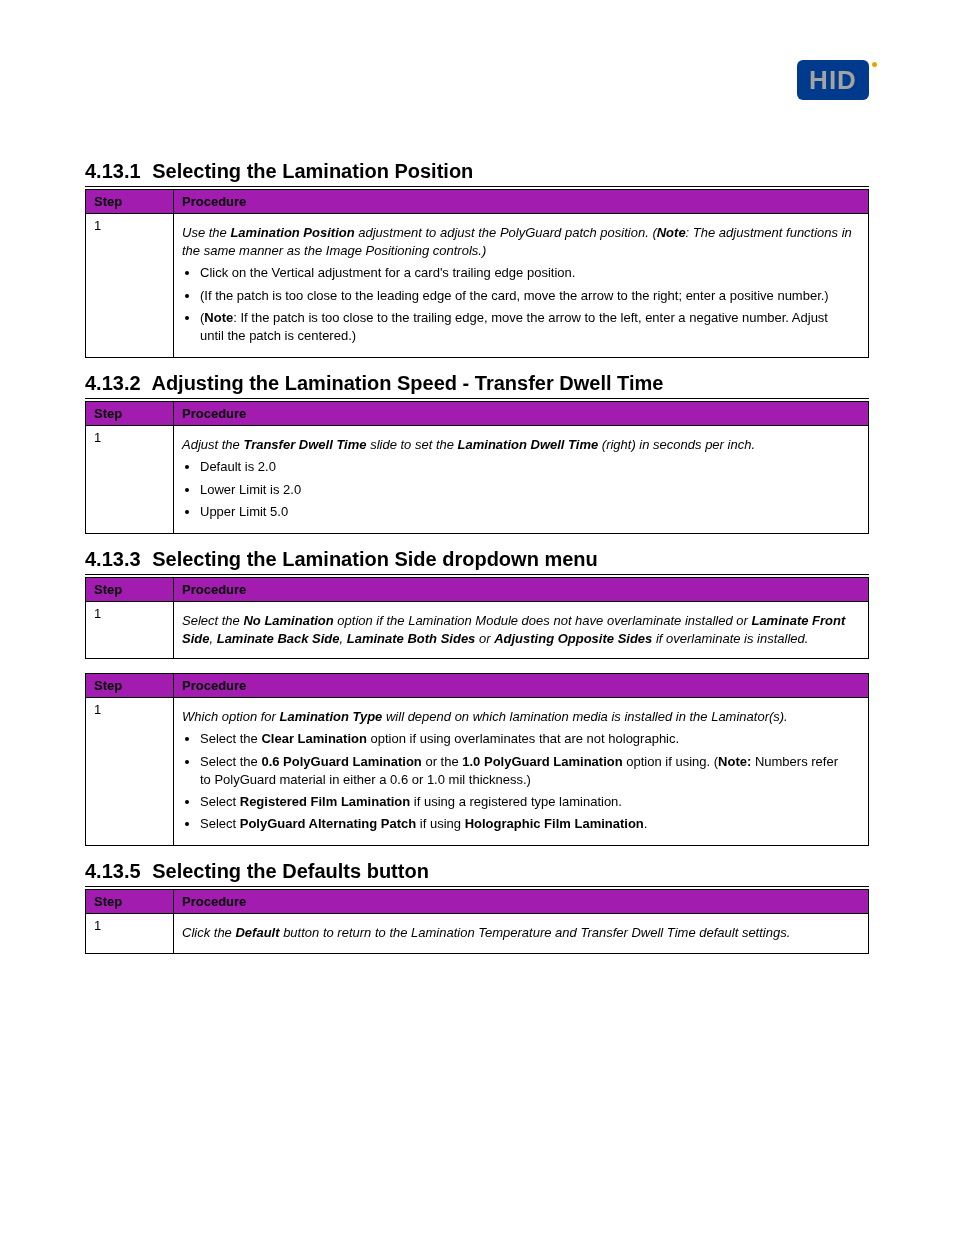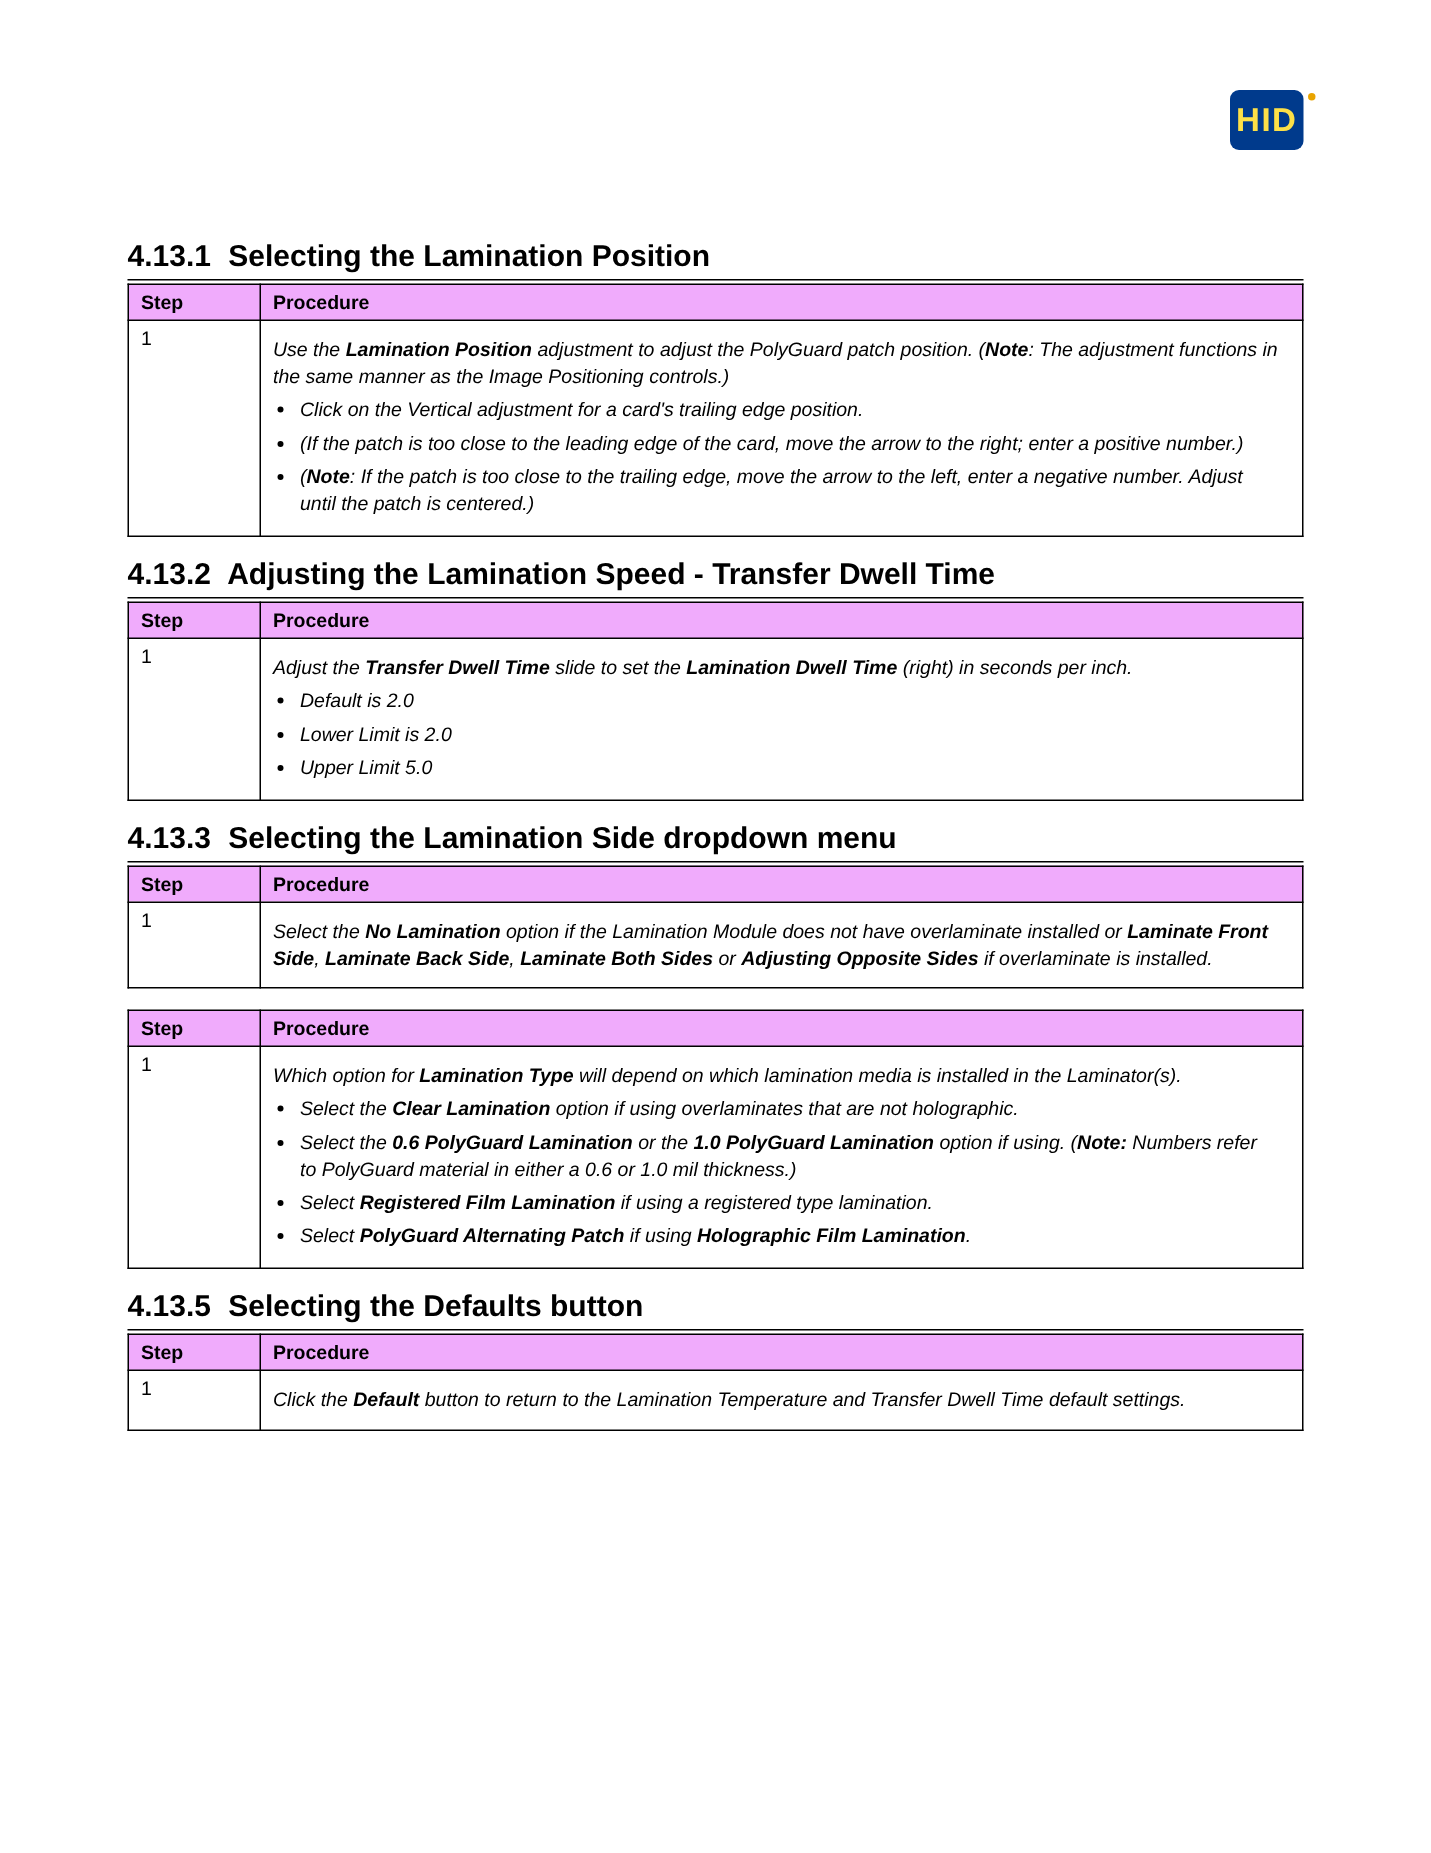--- a/index.html
+++ b/index.html
@@ -15,30 +15,30 @@
     width: 954px;
     min-height: 1235px;
     margin: 0 auto;
     padding: 60px 85px 60px 85px;
     position: relative;
   }
   .logo {
     position: absolute;
     top: 60px;
     right: 85px;
-    width: 49px;
+    width: 72px;
     height: 40px;
     background: #003a8c;
     border-radius: 6px;
     display: flex;
     align-items: center;
     justify-content: center;
-    color: #fde047;
+    color: #a3a3a3;
     font-weight: bold;
-    font-size: 22px;
+    font-size: 26px;
     letter-spacing: 1px;
   }
   .logo::after {
     content: "";
     position: absolute;
     top: 2px;
     right: -8px;
     width: 5px;
     height: 5px;
     background: #e9a400;
@@ -61,32 +61,31 @@
     border-collapse: collapse;
     table-layout: fixed;
   }
   table.step-table th, table.step-table td {
     border: 1px solid #000;
     vertical-align: top;
     padding: 4px 8px;
     font-size: 13px;
   }
   table.step-table th {
-    background: #f0abfc;
+    background: #a21caf;
     text-align: left;
     font-weight: bold;
     color: #000;
   }
   col.step-col { width: 88px; }
   .proc-content { padding: 4px 0 4px 0; }
   .proc-line { margin: 2px 0; line-height: 1.4; font-style: italic; }
   ul.bullets {
     margin: 4px 11px 4px 18px;
     padding: 0;
-    font-style: italic;
   }
   ul.bullets li {
     margin: 4px 0;
     line-height: 1.4;
     list-style: disc;
   }
   .bold { font-weight: bold; }
 </style>
 </head>
 <body>

